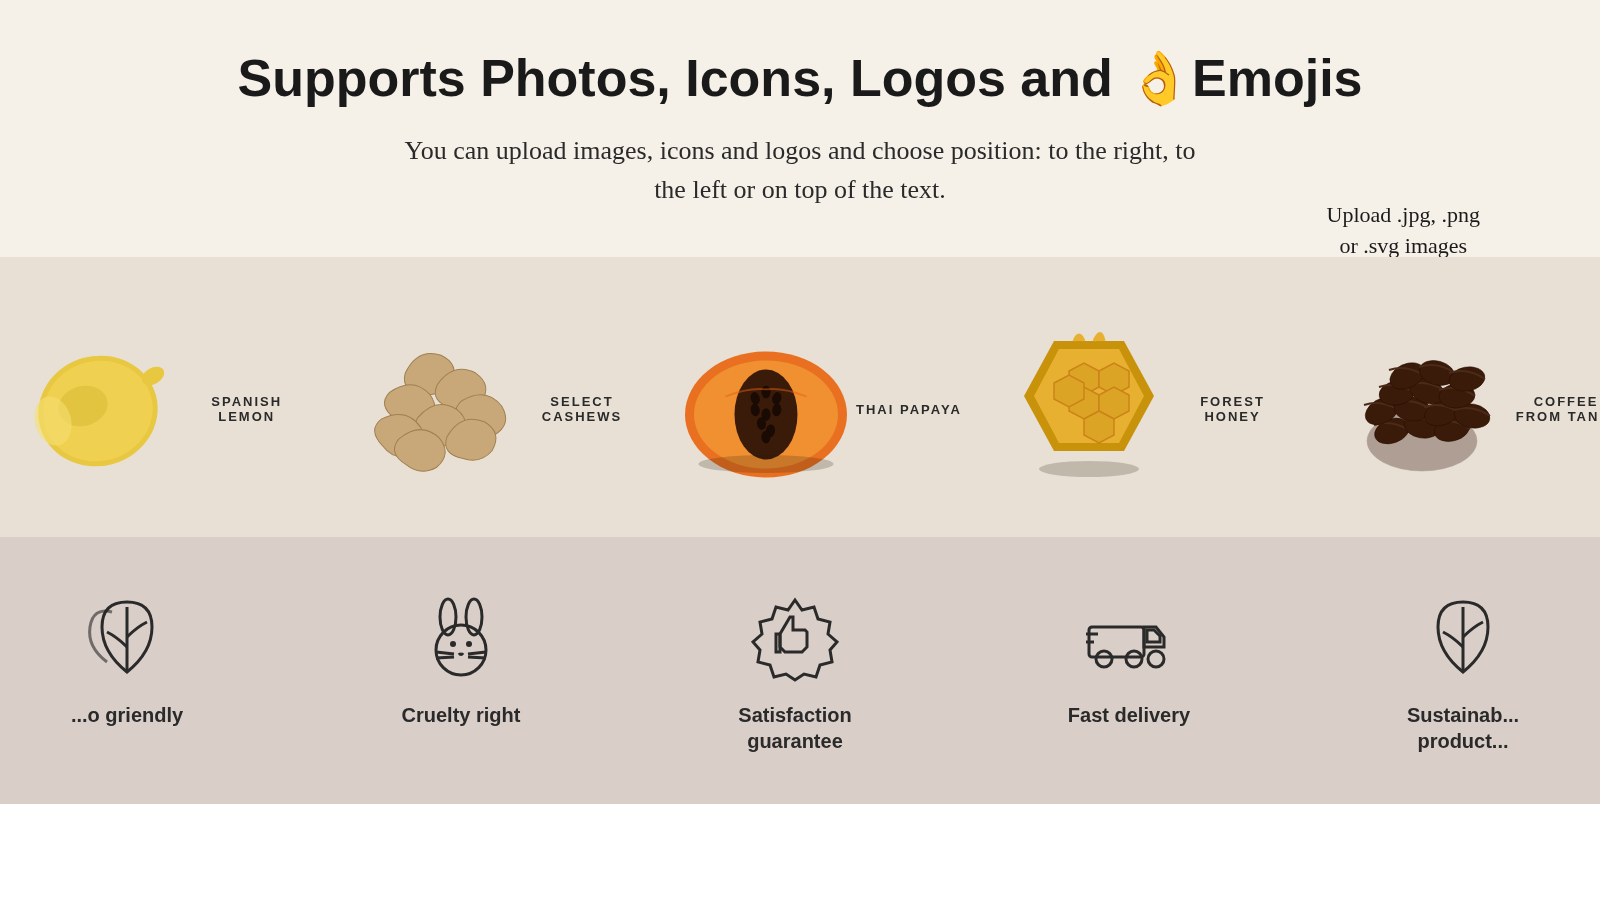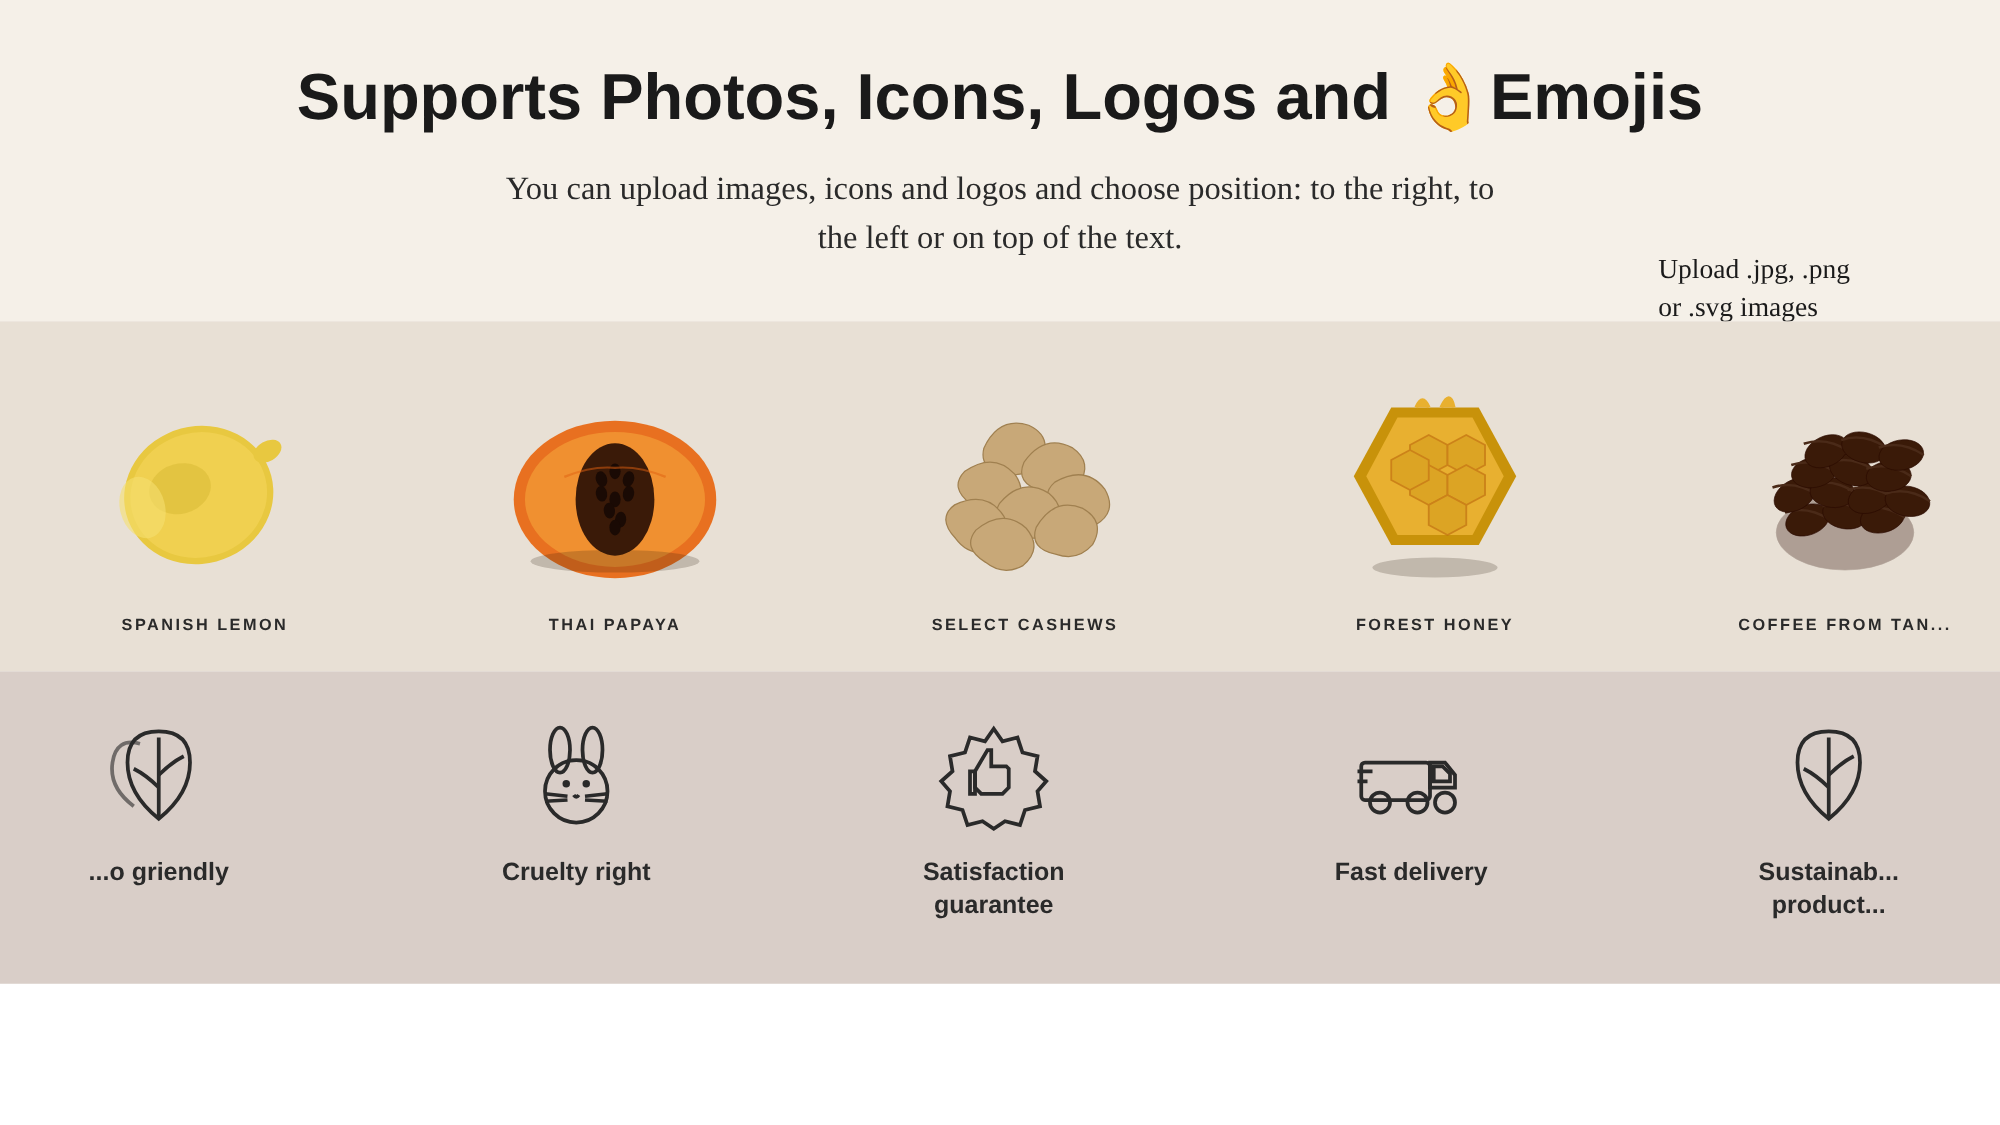--- a/index.html
+++ b/index.html
@@ -37,21 +37,21 @@
     }
 
     .upload-note {
       position: absolute;
       right: 120px;
       top: 200px;
       font-family: 'Segoe Script', 'Comic Sans MS', cursive;
       font-size: 22px;
       color: #1a1a1a;
       line-height: 1.4;
-      text-align: left;
+      text-align: center;
     }
 
     .arrow {
       position: absolute;
       right: 230px;
       top: 295px;
     }
 
     
     .product-strip {
@@ -59,21 +59,21 @@
       padding: 40px 0 30px;
       display: flex;
       align-items: flex-end;
       overflow: hidden;
       height: 280px;
       position: relative;
     }
 
     .product-item {
       display: flex;
-      flex-direction: column;
+      flex-direction: row;
       align-items: center;
       flex: 1;
       padding: 0 20px;
     }
 
     .product-image-area {
       width: 180px;
       height: 180px;
       display: flex;
       align-items: center;
@@ -87,21 +87,21 @@
       font-weight: 600;
       letter-spacing: 2px;
       color: #2a2a2a;
       text-transform: uppercase;
       text-align: center;
     }
 
     
     .bottom-section {
       background-color: #d9cec8;
-      padding: 38px 0 50px;
+      padding: 55px 0 50px;
       display: flex;
       align-items: flex-start;
       justify-content: flex-start;
       overflow: hidden;
     }
 
     .feature-item {
       display: flex;
       flex-direction: column;
       align-items: center;
@@ -167,20 +167,40 @@
         <ellipse cx="75" cy="90" rx="55" ry="50" fill="#f0d050" transform="rotate(-15, 75, 90)"></ellipse>
 
         <ellipse cx="130" cy="55" rx="12" ry="8" fill="#e8c840" transform="rotate(-30, 130, 55)"></ellipse>
 
         <ellipse cx="60" cy="85" rx="25" ry="20" fill="#c8a820" opacity="0.3" transform="rotate(-15, 60, 85)"></ellipse>
 
         <ellipse cx="30" cy="100" rx="18" ry="25" fill="#f5e070" opacity="0.6" transform="rotate(-15, 30, 100)"></ellipse>
       </svg>
     </div>
     <span class="product-name">SPANISH LEMON</span>
+  </div>
+
+  <div class="product-item">
+    <div class="product-image-area">
+      <svg width="180" height="150" viewBox="0 0 180 150">
+
+        <g fill="#c8a878" stroke="#a08050" stroke-width="1">
+
+          <path d="M60,40 Q80,20 100,35 Q115,50 100,65 Q85,75 70,65 Q50,55 60,40Z" transform="rotate(-20,80,52)"></path>
+          <path d="M40,70 Q60,50 80,65 Q95,80 80,95 Q65,105 50,95 Q30,85 40,70Z" transform="rotate(10,62,77)"></path>
+          <path d="M90,55 Q110,35 130,50 Q145,65 130,80 Q115,90 100,80 Q80,70 90,55Z" transform="rotate(-10,112,62)"></path>
+          <path d="M110,80 Q130,60 150,75 Q165,90 150,105 Q135,115 120,105 Q100,95 110,80Z" transform="rotate(15,132,92)"></path>
+          <path d="M70,90 Q90,70 110,85 Q125,100 110,115 Q95,125 80,115 Q60,105 70,90Z" transform="rotate(-5,92,97)"></path>
+          <path d="M30,100 Q50,80 70,95 Q85,110 70,125 Q55,135 40,125 Q20,115 30,100Z" transform="rotate(20,52,107)"></path>
+          <path d="M100,105 Q120,85 140,100 Q155,115 140,130 Q125,140 110,130 Q90,120 100,105Z" transform="rotate(-15,122,112)"></path>
+          <path d="M50,115 Q70,95 90,110 Q105,125 90,140 Q75,150 60,140 Q40,130 50,115Z" transform="rotate(5,72,122)"></path>
+        </g>
+      </svg>
+    </div>
+    <span class="product-name">SELECT CASHEWS</span>
   </div>
 
   <div class="product-item">
     <div class="product-image-area">
       <svg width="200" height="170" viewBox="0 0 200 170">
 
         <ellipse cx="100" cy="100" rx="90" ry="70" fill="#e87020"></ellipse>
 
         <ellipse cx="100" cy="100" rx="80" ry="60" fill="#f09030"></ellipse>
 
@@ -197,40 +217,20 @@
           <ellipse cx="105" cy="118" rx="5" ry="7" transform="rotate(5,105,118)"></ellipse>
           <ellipse cx="100" cy="125" rx="5" ry="7"></ellipse>
         </g>
 
         <path d="M55,80 Q80,70 100,72 Q120,70 145,80" stroke="#e06010" stroke-width="2" fill="none" opacity="0.5"></path>
 
         <ellipse cx="100" cy="155" rx="75" ry="10" fill="#2a1a0a" opacity="0.2"></ellipse>
       </svg>
     </div>
     <span class="product-name">THAI PAPAYA</span>
-  </div>
-
-  <div class="product-item">
-    <div class="product-image-area">
-      <svg width="180" height="150" viewBox="0 0 180 150">
-
-        <g fill="#c8a878" stroke="#a08050" stroke-width="1">
-
-          <path d="M60,40 Q80,20 100,35 Q115,50 100,65 Q85,75 70,65 Q50,55 60,40Z" transform="rotate(-20,80,52)"></path>
-          <path d="M40,70 Q60,50 80,65 Q95,80 80,95 Q65,105 50,95 Q30,85 40,70Z" transform="rotate(10,62,77)"></path>
-          <path d="M90,55 Q110,35 130,50 Q145,65 130,80 Q115,90 100,80 Q80,70 90,55Z" transform="rotate(-10,112,62)"></path>
-          <path d="M110,80 Q130,60 150,75 Q165,90 150,105 Q135,115 120,105 Q100,95 110,80Z" transform="rotate(15,132,92)"></path>
-          <path d="M70,90 Q90,70 110,85 Q125,100 110,115 Q95,125 80,115 Q60,105 70,90Z" transform="rotate(-5,92,97)"></path>
-          <path d="M30,100 Q50,80 70,95 Q85,110 70,125 Q55,135 40,125 Q20,115 30,100Z" transform="rotate(20,52,107)"></path>
-          <path d="M100,105 Q120,85 140,100 Q155,115 140,130 Q125,140 110,130 Q90,120 100,105Z" transform="rotate(-15,122,112)"></path>
-          <path d="M50,115 Q70,95 90,110 Q105,125 90,140 Q75,150 60,140 Q40,130 50,115Z" transform="rotate(5,72,122)"></path>
-        </g>
-      </svg>
-    </div>
-    <span class="product-name">SELECT CASHEWS</span>
   </div>
 
   <div class="product-item">
     <div class="product-image-area">
       <svg width="150" height="160" viewBox="0 0 150 160">
 
         <polygon points="40,20 110,20 140,75 110,130 40,130 10,75" fill="#c8920a"></polygon>
         <polygon points="45,28 105,28 130,75 105,122 45,122 20,75" fill="#e8b030"></polygon>
 
         <g stroke="#c07010" stroke-width="1.5" fill="#d8a020" opacity="0.7">

